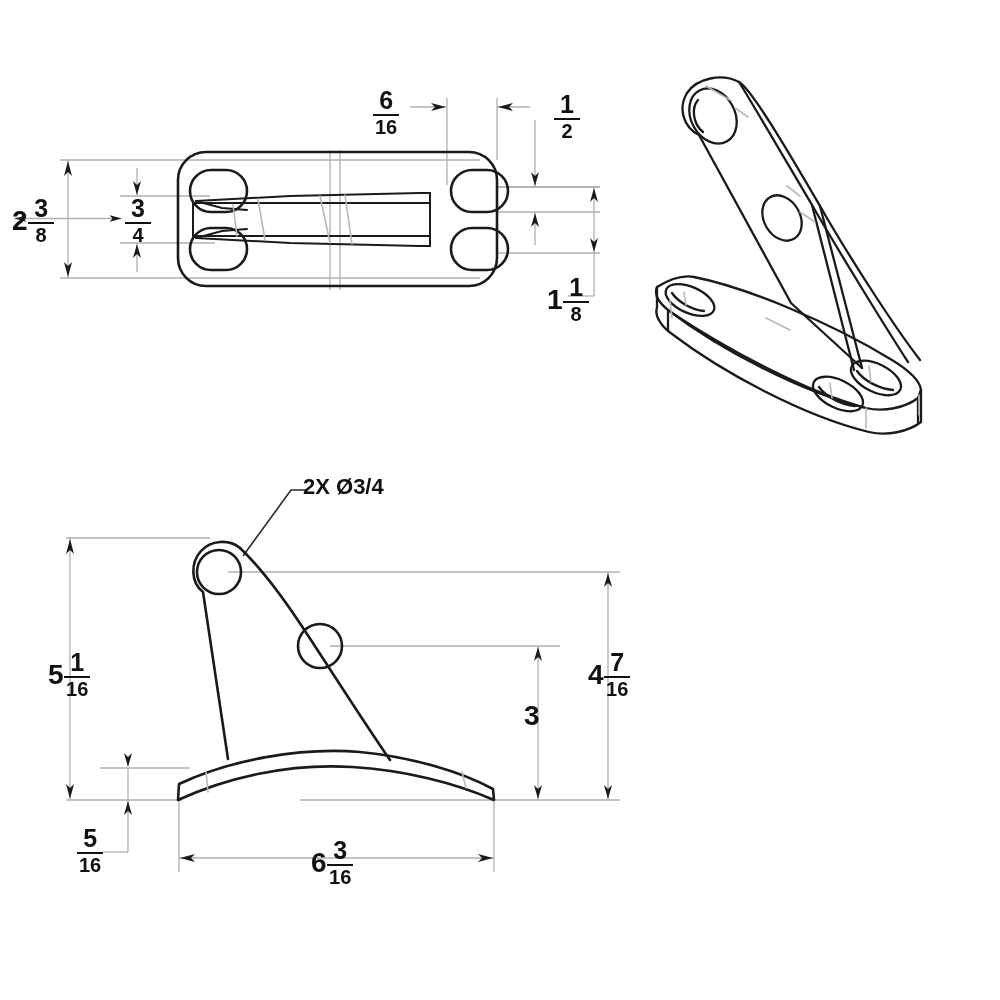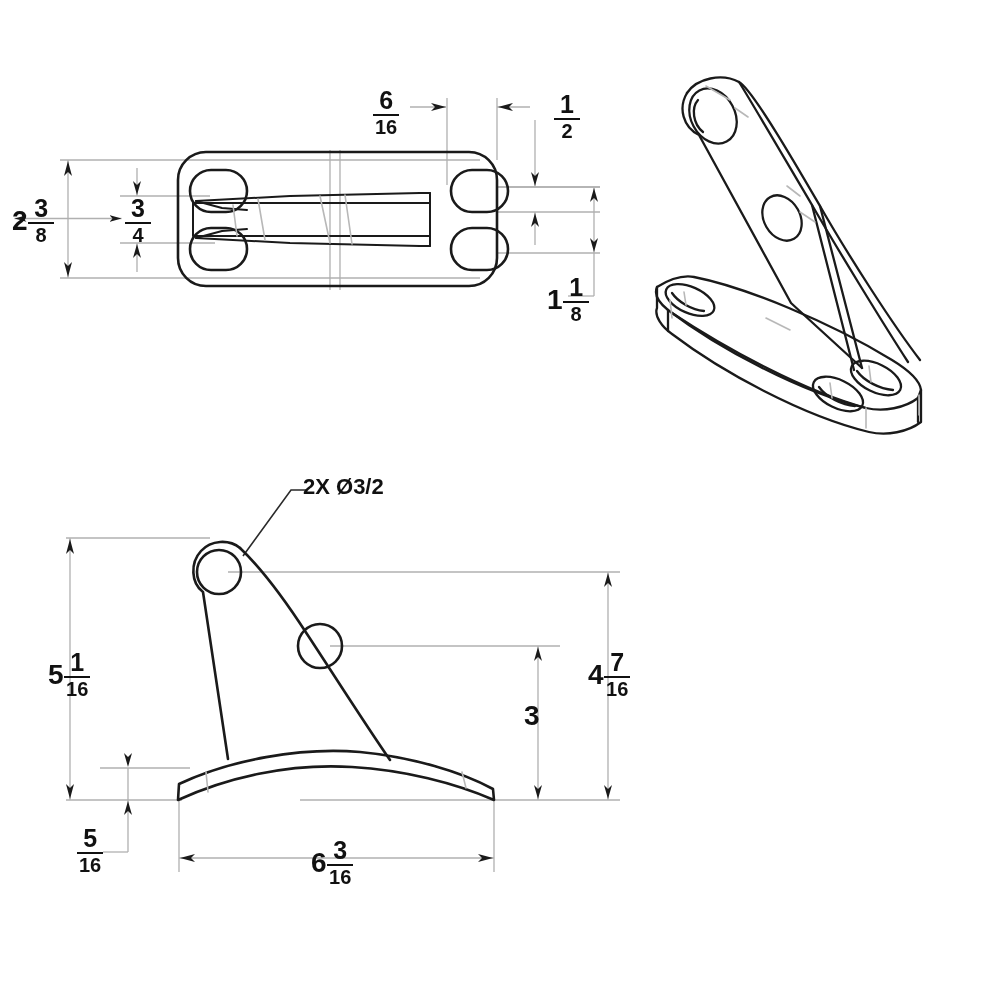--- a/index.html
+++ b/index.html
@@ -385,21 +385,21 @@
 
   <div class="dim-label" style="left:547px; top:275px;">
     <span class="dim-whole">1</span>
     <span class="frac">
       <span class="num">1</span>
       <span class="bar"></span>
       <span class="den">8</span>
     </span>
   </div>
 
-  <div class="note-text" style="left:303px; top:474px;">2X Ø3/2</div>
+  <div class="note-text" style="left:303px; top:474px;">2X Ø3/4</div>
 
   <div class="dim-label" style="left:48px; top:650px;">
     <span class="dim-whole">5</span>
     <span class="frac">
       <span class="num">1</span>
       <span class="bar"></span>
       <span class="den">16</span>
     </span>
   </div>
 

